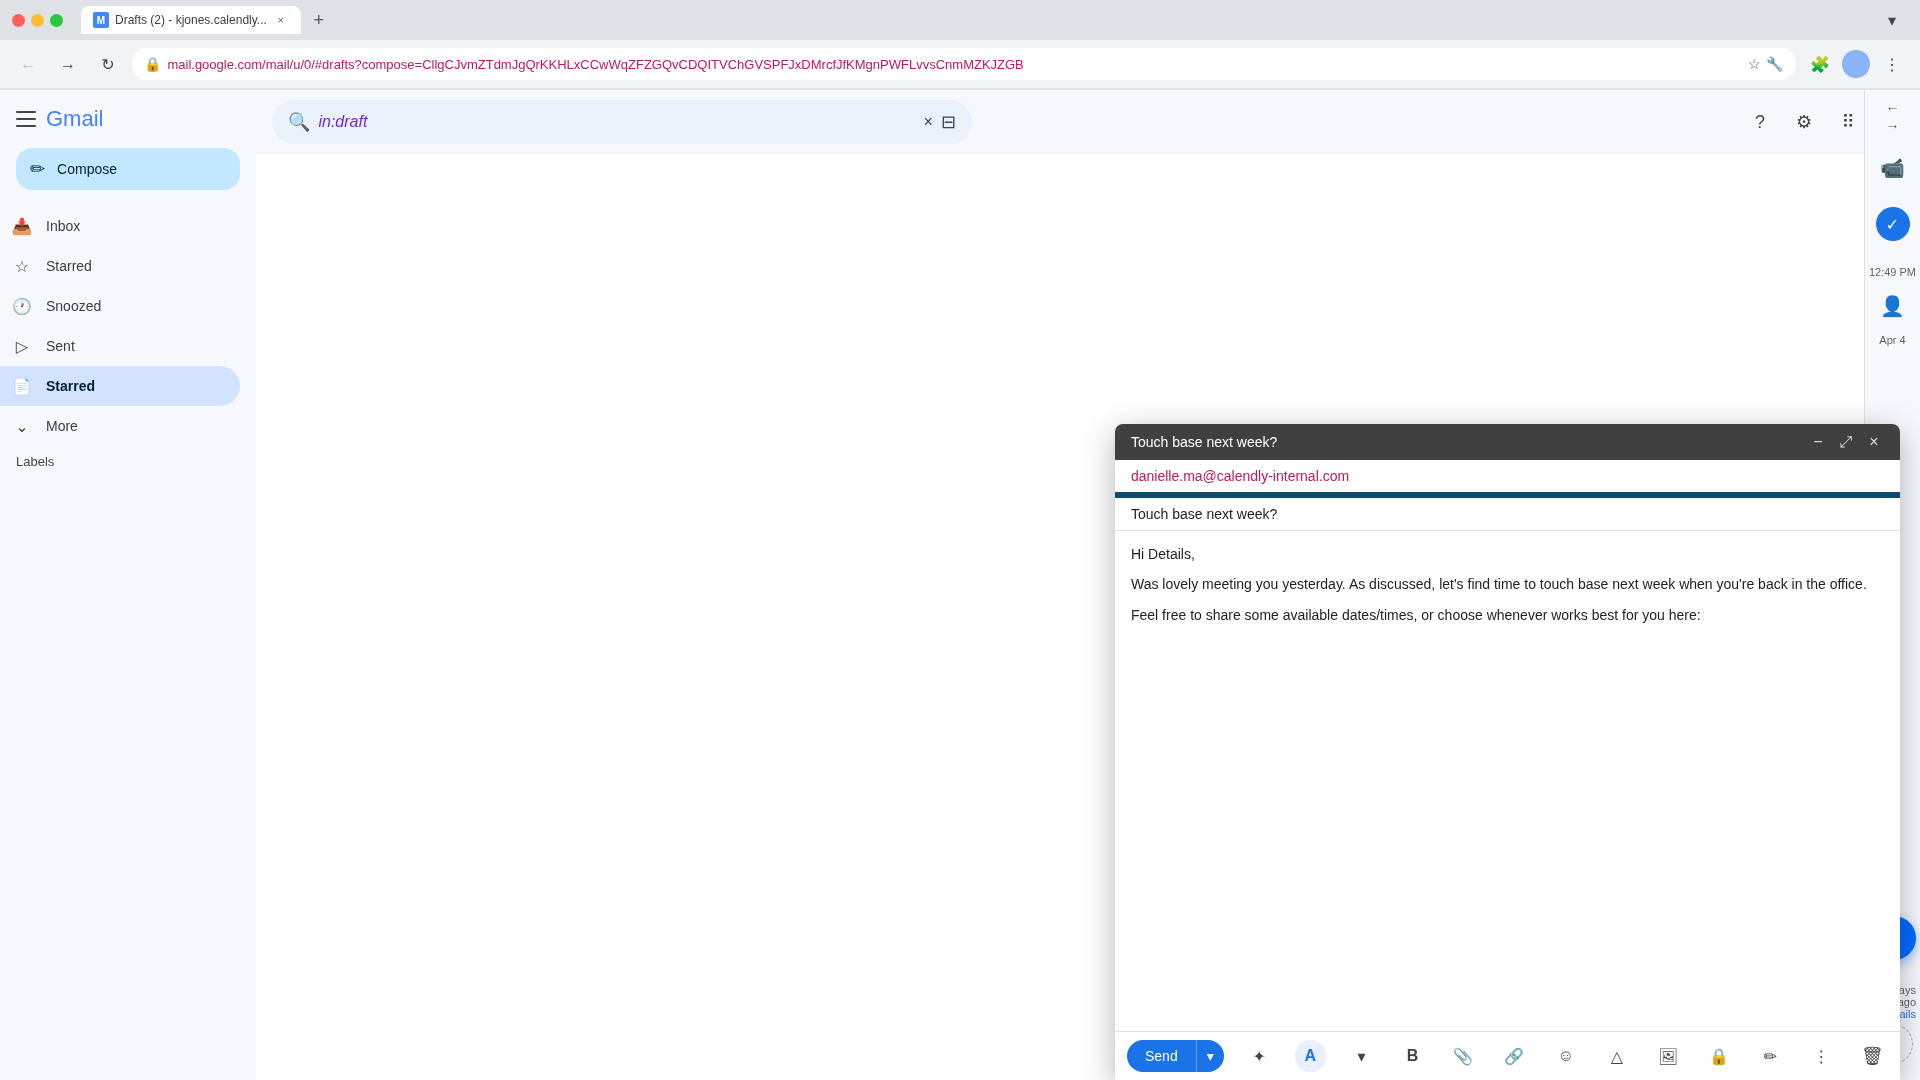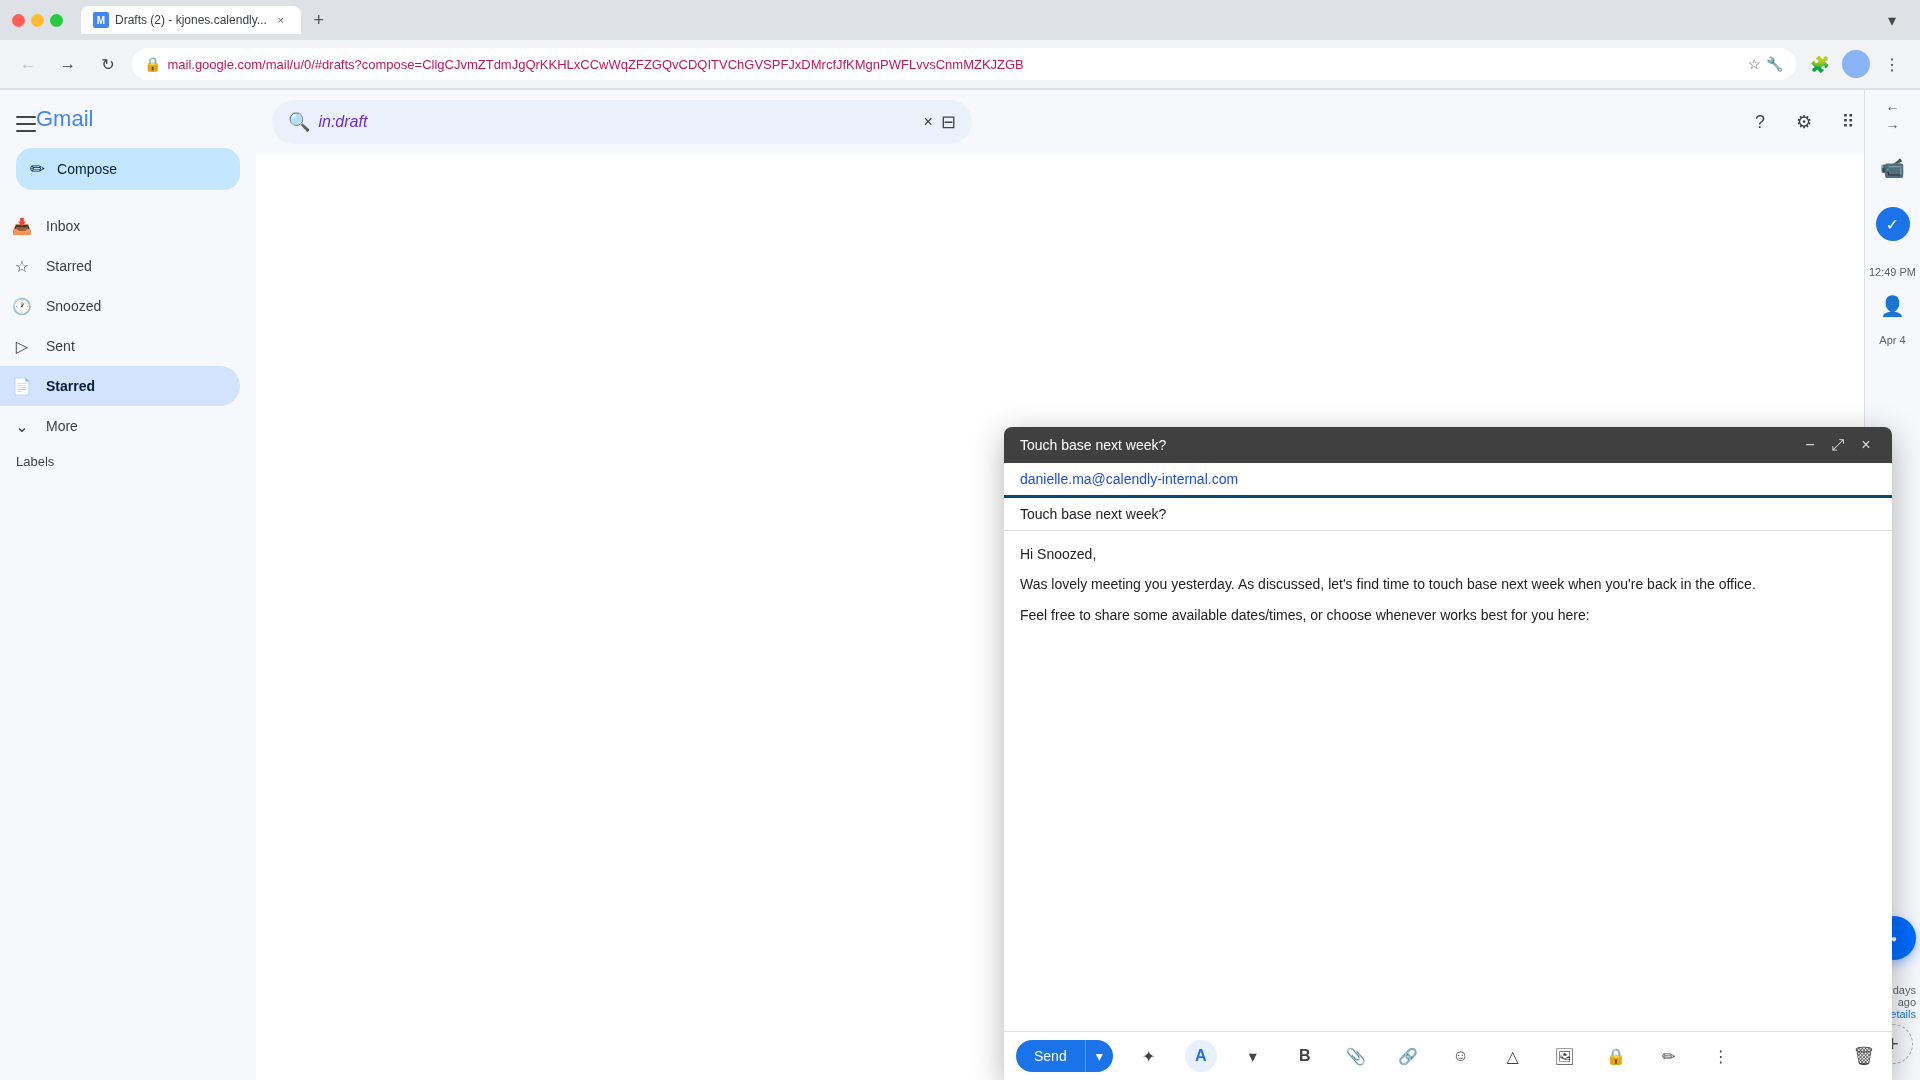--- a/index.html
+++ b/index.html
@@ -171,22 +171,23 @@
     
     .sidebar {
       width: 256px;
       background: #f6f8fc;
       padding: 8px 0;
       flex-shrink: 0;
       overflow-y: auto;
     }
     .sidebar-top {
       display: flex;
-      align-items: flex-end;
+      align-items: center;
       padding: 8px 16px;
+      gap: 10px;
       margin-bottom: 8px;
     }
     .hamburger-icon {
       width: 20px;
       height: 16px;
       display: flex;
       flex-direction: column;
       justify-content: space-between;
       cursor: pointer;
     }
@@ -315,22 +316,22 @@
       height: 32px;
       border-radius: 50%;
       background: #8ab4f8;
       cursor: pointer;
     }
 
     
     .compose-modal {
       position: absolute;
       bottom: 0;
-      right: 28px;
-      width: 888px;
+      right: 20px;
+      width: 785px;
       background: #fff;
       border-radius: 8px 8px 0 0;
       box-shadow: 0 8px 32px rgba(0,0,0,0.3);
       z-index: 100;
       display: flex;
       flex-direction: column;
     }
     .compose-header {
       background: #404040;
       color: #fff;
@@ -353,23 +354,23 @@
       font-size: 16px;
       color: #ddd;
       width: 20px;
       height: 20px;
       display: flex;
       align-items: center;
       justify-content: center;
     }
     .compose-to-row {
       padding: 8px 16px;
-      border-bottom: 3px solid #0c4a6e;
-      font-size: 14px;
-      color: #1d4ed8;
+      border-bottom: 6px solid #0c4a6e;
+      font-size: 14px;
+      color: #be185d;
       display: flex;
       align-items: flex-end;
     }
     .compose-subject-row {
       padding: 8px 16px;
       border-bottom: 1px solid #e0e0e0;
       font-size: 14px;
       color: #222;
       display: flex;
       align-items: center;
@@ -589,21 +590,21 @@
 
       <div class="compose-to-row">
         <span>danielle.ma@calendly-internal.com</span>
       </div>
 
       <div class="compose-subject-row">
         <span>Touch base next week?</span>
       </div>
 
       <div class="compose-body">
-        <p>Hi Snoozed,</p>
+        <p>Hi Details,</p>
         <p>Was lovely meeting you yesterday. As discussed, let's find time to touch base next week when you're back in the office.</p>
         <p>Feel free to share some available dates/times, or choose whenever works best for you here:</p>
       </div>
 
       <div class="compose-toolbar">
         <div class="send-btn-group">
           <div class="send-main">
             <span>Send</span>
           </div>
           <div class="send-dropdown">▾</div>

